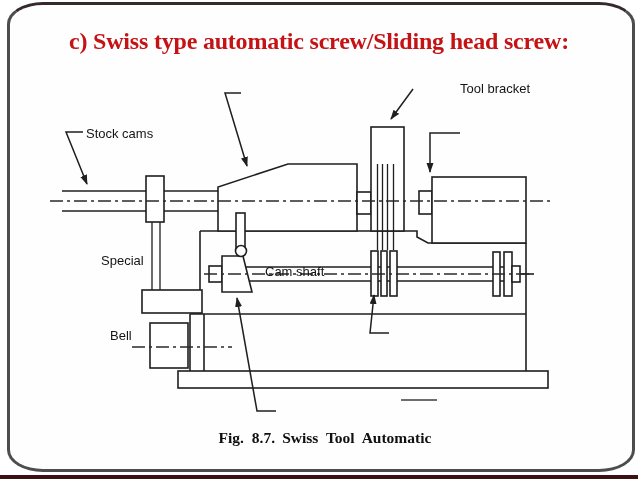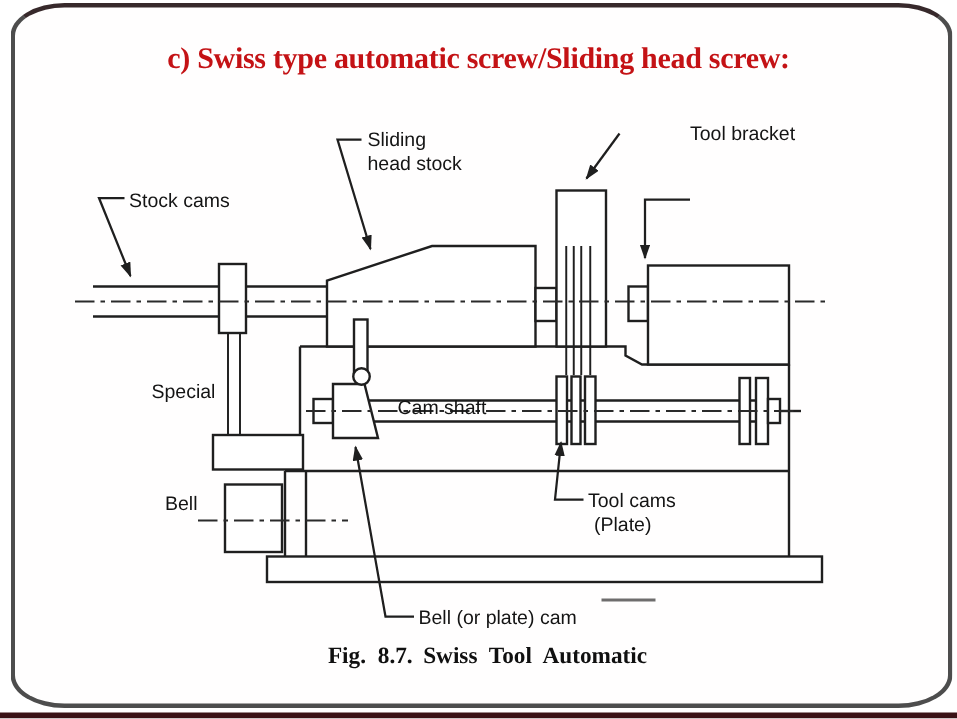--- a/index.html
+++ b/index.html
@@ -18,21 +18,21 @@
     border:3px solid #4d4d4d;
     border-top-color:#37292b;
     border-radius:36px/22px;
     box-sizing:border-box;
   }
   .slide-title{
     position:absolute;top:28px;left:0;right:0;
     text-align:center;
     font-family:"Liberation Serif",serif;
     font-weight:700;
-    font-size:20px;
+    font-size:24px;
     letter-spacing:-0.2px;
     color:#c41215;
   }
   .diagram-layer{position:absolute;left:0;top:0;width:638px;height:479px;}
   svg.mech{position:absolute;left:0;top:0;}
   .ln{stroke:#1f1f1f;stroke-width:1.6;fill:none;}
   .thin{stroke:#1f1f1f;stroke-width:1.3;fill:none;}
   .shape{stroke:#1f1f1f;stroke-width:1.6;fill:#ffffff;}
   .cl{stroke:#2a2a2a;stroke-width:1.4;fill:none;stroke-dasharray:13 4 3 4;}
   .ldr path{fill:none;stroke:#1f1f1f;stroke-width:1.5;marker-end:url(#arr);}
@@ -124,30 +124,21 @@
       <path d="M413,89 L391,119"></path>
       <path d="M460,133 L430,133 L430,172"></path>
       <path d="M389,333 L370,333 L374,295"></path>
       <path d="M276,411 L257,411 L237,298"></path>
     </g>
 
     <line x1="401" y1="400" x2="437" y2="400" stroke="#4a4a4a" stroke-width="2" opacity="0.8"></line>
   </svg>
 
   <div class="dlabel" style="left:86px;top:126px;">Stock cams</div>
-  <div class="dlabel" style="left:245px;top:85px;">
-    <div>Sliding</div>
-    <div>head stock</div>
-  </div>
   <div class="dlabel" style="left:416px;top:81px;margin-left:44px;">Tool bracket</div>
   <div class="dlabel" style="left:101px;top:253px;">Special</div>
   <div class="dlabel" style="left:265px;top:264px;">Cam shaft</div>
   <div class="dlabel" style="left:110px;top:328px;">Bell</div>
-  <div class="dlabel" style="left:392px;top:326px;">
-    <div>Tool cams</div>
-    <div style="padding-left:4px;">(Plate)</div>
-  </div>
-  <div class="dlabel" style="left:279px;top:404px;">Bell (or plate) cam</div>
 
   <div class="caption">
     <span class="pfx">Fig. 8.7.</span><span>Swiss Tool Automatic</span>
   </div>
 </div>
 
 </body></html>

